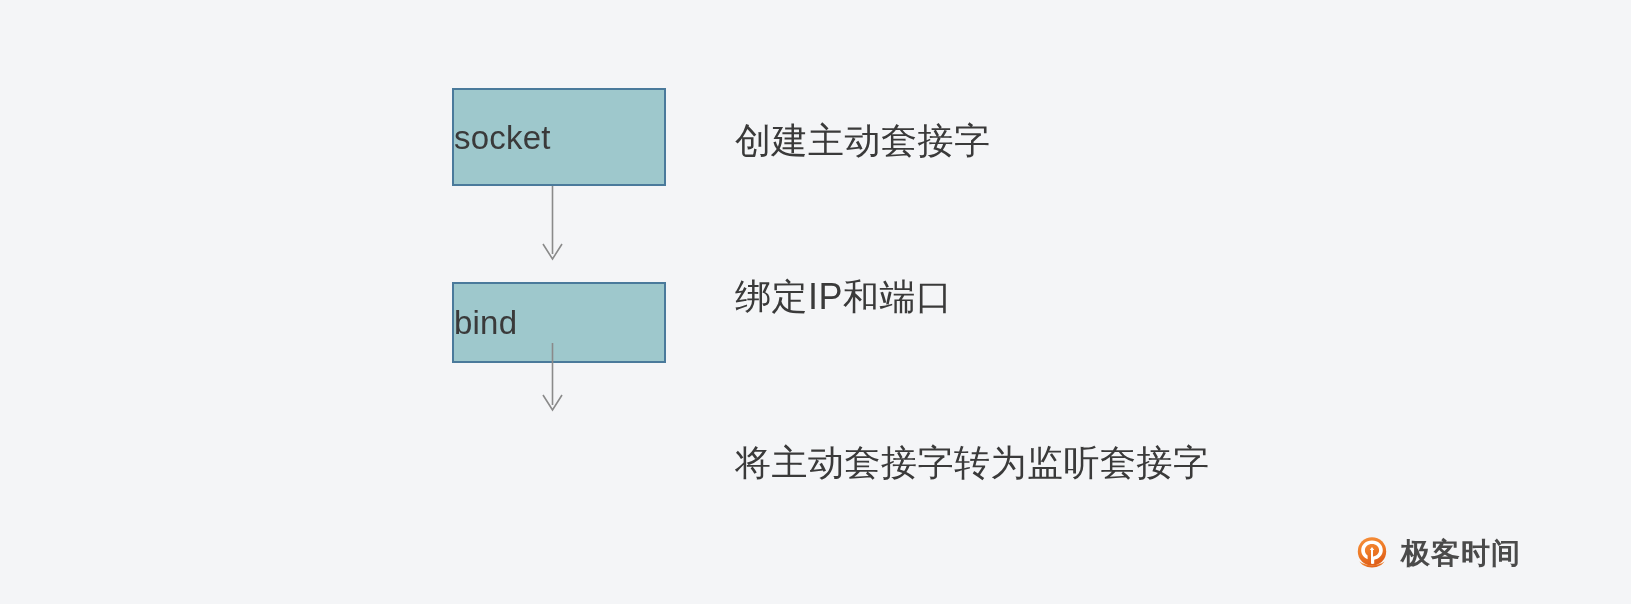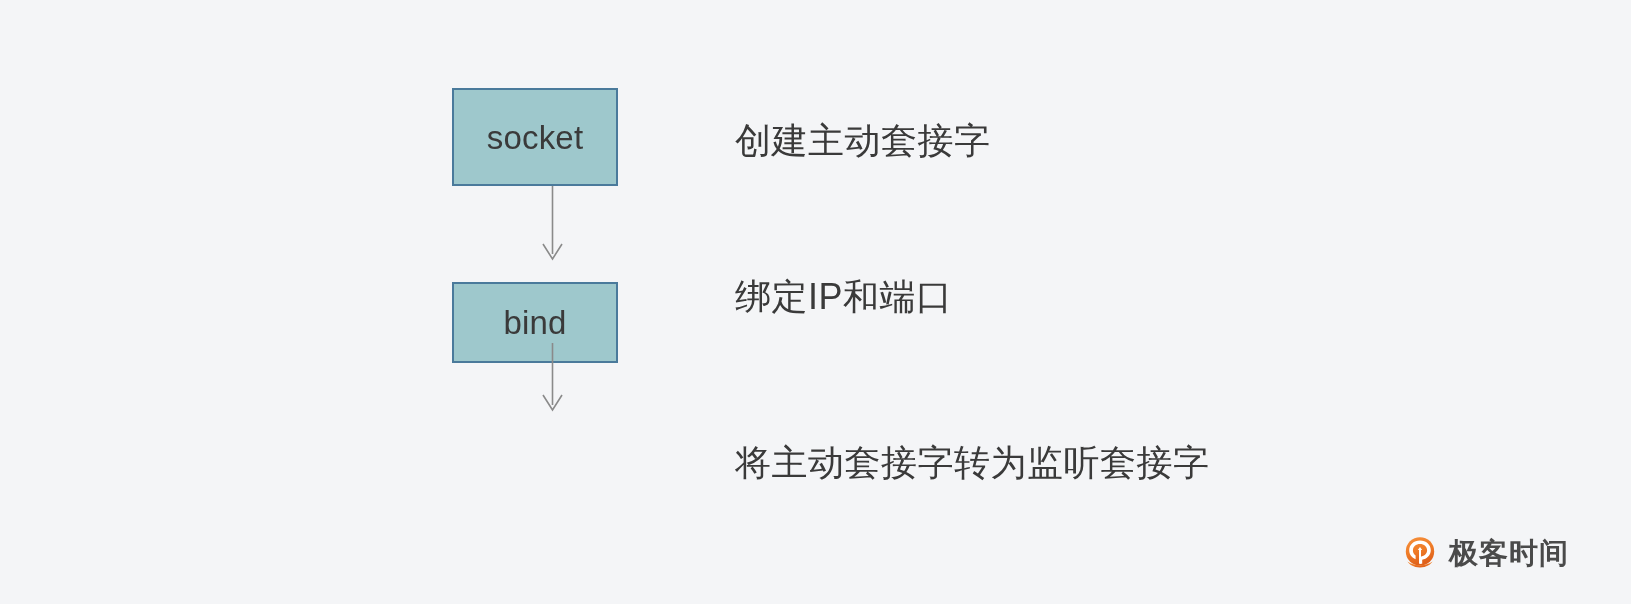--- a/index.html
+++ b/index.html
@@ -18,27 +18,26 @@
     position: absolute;
     inset: 0;
     width: 1631px;
     height: 604px;
   }
 
   
   .node {
     position: absolute;
     left: 452px;
-    width: 166px;
+    width: 214px;
     box-sizing: border-box;
     background: #9ec8cc;
     border: 2px solid #4a7a9b;
     display: flex;
     align-items: center;
-    justify-content: center;
   }
   .node-label {
     font-size: 33px;
     color: #3a3a3a;
     font-weight: 400;
     letter-spacing: 0.2px;
     line-height: 1;
     white-space: nowrap;
   }
   #node-socket { top: 88px;  height: 98px; }
@@ -65,21 +64,21 @@
     white-space: nowrap;
     letter-spacing: 0.5px;
   }
   #desc-socket { top: 123px; }
   #desc-bind   { top: 279px; }
   #desc-listen { top: 445px; }
 
   
   #watermark {
     position: absolute;
-    left: 1400px;
+    left: 1352px;
     top: 533px;
     display: flex;
     align-items: center;
     gap: 9px;
   }
   #watermark-mark {
     width: 40px;
     height: 40px;
     flex: 0 0 auto;
     display: block;

